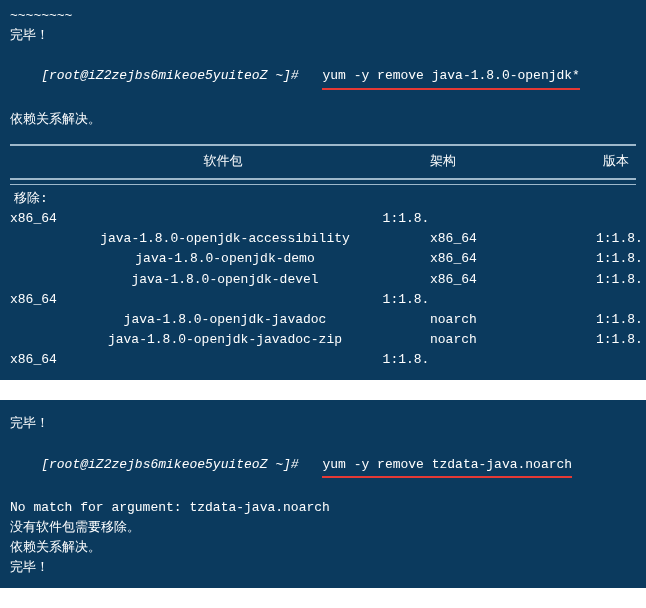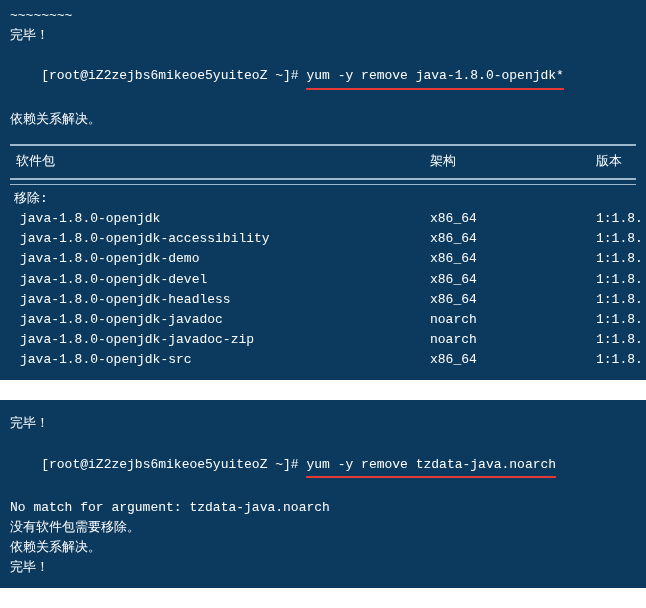--- a/index.html
+++ b/index.html
@@ -15,41 +15,42 @@
       background: #0b3a5e;
       color: #ffffff;
       padding: 6px 10px 10px 10px;
       line-height: 1.55;
       margin-bottom: 20px;
     }
     .terminal.second {
       padding: 14px 10px 10px 10px;
     }
     .line { white-space: pre; }
-    .prompt-host { color: #ffffff; }
+    .prompt-host { color: #ffffff; font-style: italic; }
     .underline-red {
       border-bottom: 2px solid #e53935;
       padding-bottom: 1px;
       display: inline-block;
+      margin-left: 16px;
     }
     .cmd-highlight { color: #ffffff; }
     .table-header-line {
       border-top: 2px solid #9eb8cb;
       border-bottom: 2px solid #9eb8cb;
       padding: 6px 0;
       margin: 6px 0 4px 0;
       display: flex;
     }
     .thin-rule {
       border-top: 1px solid #9eb8cb;
       margin: 4px 0;
     }
-    .col-pkg { flex: 0 0 420px; padding-left: 6px; }
+    .col-pkg { flex: 0 0 420px; padding-left: 6px; text-align: center; }
     .col-arch { flex: 0 0 166px; font-family: Liberation Mono, monospace; }
-    .col-ver { flex: 1; text-align: left; }
+    .col-ver { flex: 1; text-align: center; }
     .pkg-row {
       display: flex;
       line-height: 1.55;
     }
     .pkg-row .col-pkg { padding-left: 10px; }
     .section-label { padding-left: 4px; margin-top: 2px; }
     .spacer-small { height: 8px; }
     .garbled { color: #ffffff; }
   </style>
 </head>
@@ -65,56 +66,53 @@
   <div class="spacer-small"></div>
   <div class="table-header-line">
     <div class="col-pkg">软件包</div>
     <div class="col-arch">架构</div>
     <div class="col-ver">版本</div>
   </div>
   <div class="thin-rule"></div>
   <div class="line section-label">移除:</div>
   <div id="pkg-rows">
       <div class="pkg-row">
-        <div class="col-pkg">java-1.8.0-openjdk</div>
         <div class="col-arch">x86_64</div>
         <div class="col-ver">1:1.8.</div>
       </div>
       <div class="pkg-row">
         <div class="col-pkg">java-1.8.0-openjdk-accessibility</div>
         <div class="col-arch">x86_64</div>
         <div class="col-ver">1:1.8.</div>
       </div>
       <div class="pkg-row">
         <div class="col-pkg">java-1.8.0-openjdk-demo</div>
         <div class="col-arch">x86_64</div>
         <div class="col-ver">1:1.8.</div>
       </div>
       <div class="pkg-row">
         <div class="col-pkg">java-1.8.0-openjdk-devel</div>
         <div class="col-arch">x86_64</div>
         <div class="col-ver">1:1.8.</div>
       </div>
       <div class="pkg-row">
-        <div class="col-pkg">java-1.8.0-openjdk-headless</div>
         <div class="col-arch">x86_64</div>
         <div class="col-ver">1:1.8.</div>
       </div>
       <div class="pkg-row">
         <div class="col-pkg">java-1.8.0-openjdk-javadoc</div>
         <div class="col-arch">noarch</div>
         <div class="col-ver">1:1.8.</div>
       </div>
       <div class="pkg-row">
         <div class="col-pkg">java-1.8.0-openjdk-javadoc-zip</div>
         <div class="col-arch">noarch</div>
         <div class="col-ver">1:1.8.</div>
       </div>
       <div class="pkg-row">
-        <div class="col-pkg">java-1.8.0-openjdk-src</div>
         <div class="col-arch">x86_64</div>
         <div class="col-ver">1:1.8.</div>
       </div>
     </div>
 </div>
 
 <div class="terminal second">
   <div class="line">完毕！</div>
   <div class="line">
     <span class="prompt-host">[root@iZ2zejbs6mikeoe5yuiteoZ ~]# </span><span class="cmd-highlight underline-red">yum -y remove tzdata-java.noarch</span>

